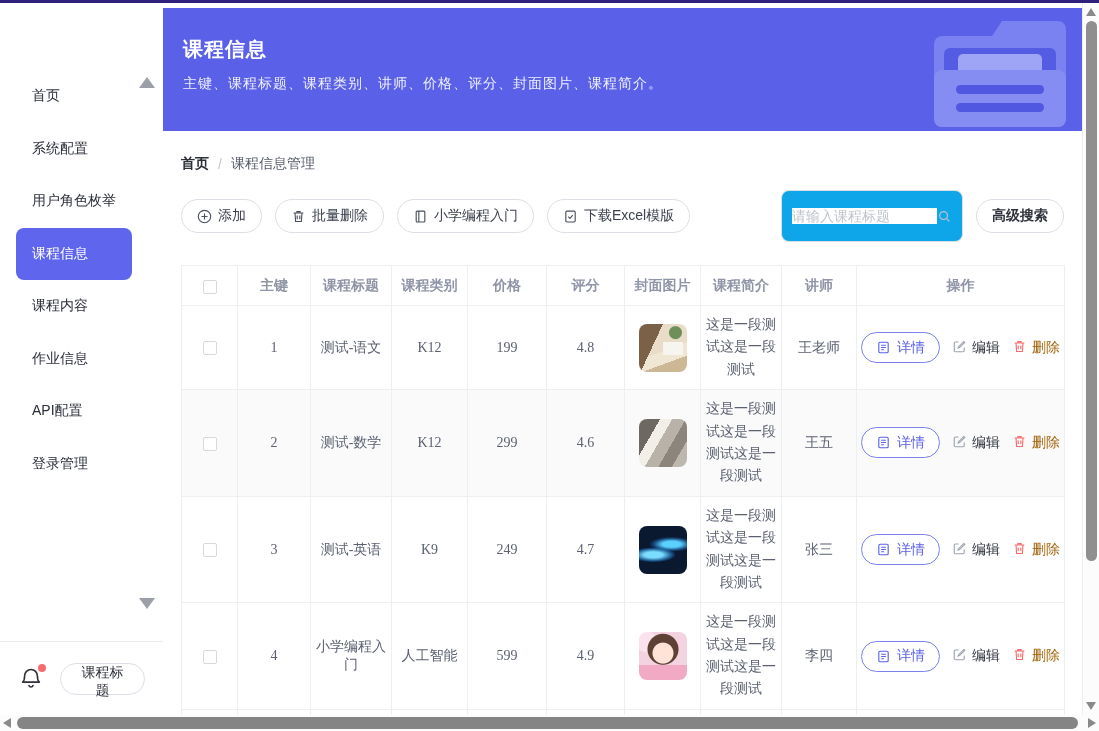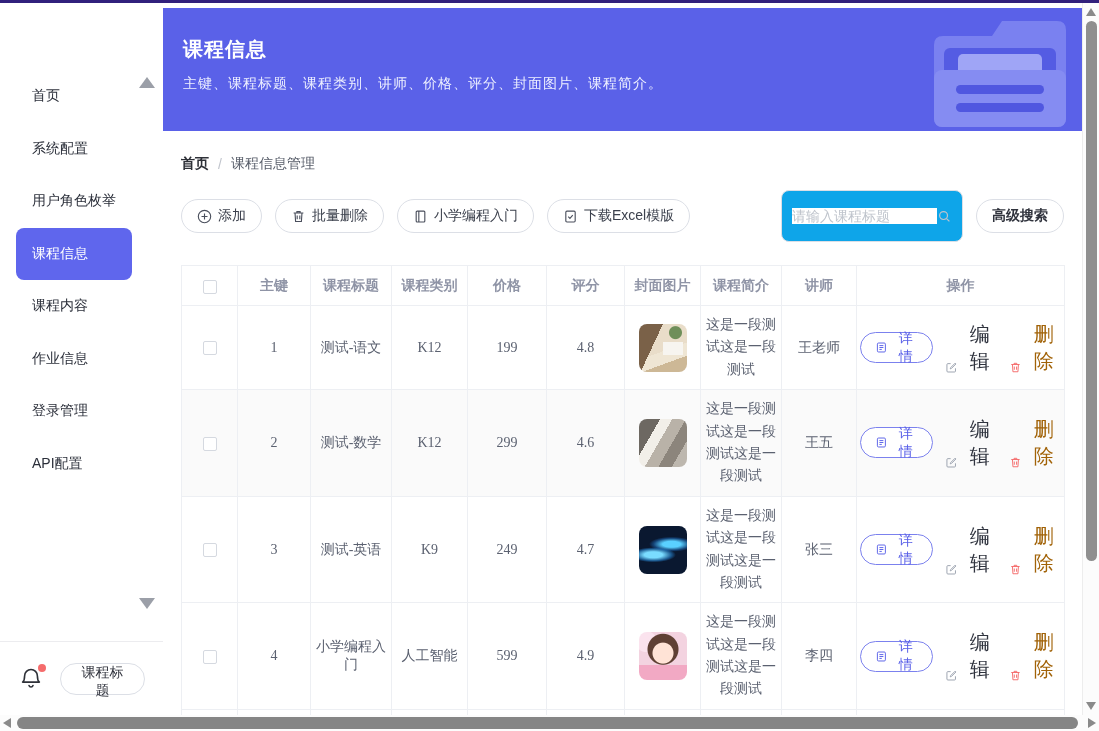--- a/index.html
+++ b/index.html
@@ -66,21 +66,21 @@
       radial-gradient(ellipse 30px 10px at 68% 38%, #5ad0ff 0 30%, rgba(30,110,190,.5) 60%, transparent 75%),
       #0a1830; }
   .cover-girl-avatar { background:
       radial-gradient(circle at 50% 44%, #ffe3d6 0 10px, transparent 11px),
       radial-gradient(circle at 50% 36%, #5f4034 0 15px, transparent 16px),
       radial-gradient(circle at 15% 20%, #fbe3ee 0 10px, transparent 11px),
       linear-gradient(180deg, #f3d3e0 0 68%, #f2a9c4 68%); }
 
   .actions { display:flex; align-items:center; justify-content:center; gap:12px; }
   .detail-btn { display:inline-flex; align-items:center; gap:6px; border:1px solid #7b81ee; color:#5a61e8; background:#fff; border-radius:16px; height:31px; padding:0 14px; font-size:14px; cursor:pointer; font-family:inherit; }
-  .edit-btn, .delete-btn { display:inline-flex; align-items:flex-end; gap:5px; background:none; border:none; font-size:20px; cursor:pointer; font-family:inherit; }
+  .edit-btn, .delete-btn { display:inline-flex; align-items:flex-start; gap:5px; background:none; border:none; font-size:14px; cursor:pointer; font-family:inherit; }
   .edit-btn { color:#2f333e; }
   .edit-btn svg { color:#9ca3af; }
   .delete-btn { color:#a16207; }
 
   
   .vscroll { position:absolute; top:3px; right:0; width:17px; bottom:16px; background:#fcfcfc; border-left:1px solid #ededed; z-index:20; }
   .vthumb { position:absolute; top:18px; left:3px; width:11px; height:540px; background:#8f8f8f; border-radius:6px; cursor:pointer; }
   .tri { width:0; height:0; position:absolute; cursor:pointer; }
   .tri-up { left:3px; top:5px; border-left:5.5px solid transparent; border-right:5.5px solid transparent; border-bottom:8px solid #8a8a8a; }
   .tri-down { left:3px; bottom:5px; border-left:5.5px solid transparent; border-right:5.5px solid transparent; border-top:8px solid #8a8a8a; }
@@ -109,24 +109,24 @@
       <div class="menu-item active">
         <span class="menu-label">课程信息</span>
       </div>
       <div class="menu-item">
         <span class="menu-label">课程内容</span>
       </div>
       <div class="menu-item">
         <span class="menu-label">作业信息</span>
       </div>
       <div class="menu-item">
+        <span class="menu-label">API配置</span>
+      </div>
+      <div class="menu-item">
         <span class="menu-label">登录管理</span>
-      </div>
-      <div class="menu-item">
-        <span class="menu-label">API配置</span>
       </div>
     </nav>
   <div class="side-arrow down"></div>
   <div class="sidebar-footer">
     <div class="bell-wrap">
       <svg width="26" height="28" viewBox="0 0 26 28">
         <path d="M13 4.5a6.4 6.4 0 0 0-6.4 6.4c0 4.6-2 6.2-2 6.2h16.8s-2-1.6-2-6.2A6.4 6.4 0 0 0 13 4.5z" fill="none" stroke="#2e3138" stroke-width="1.6" stroke-linejoin="round"></path>
         <path d="M11 20.5a2.1 2.1 0 0 0 4 0" fill="none" stroke="#2e3138" stroke-width="1.6" stroke-linecap="round"></path>
       </svg>
       <span class="bell-dot"></span>

